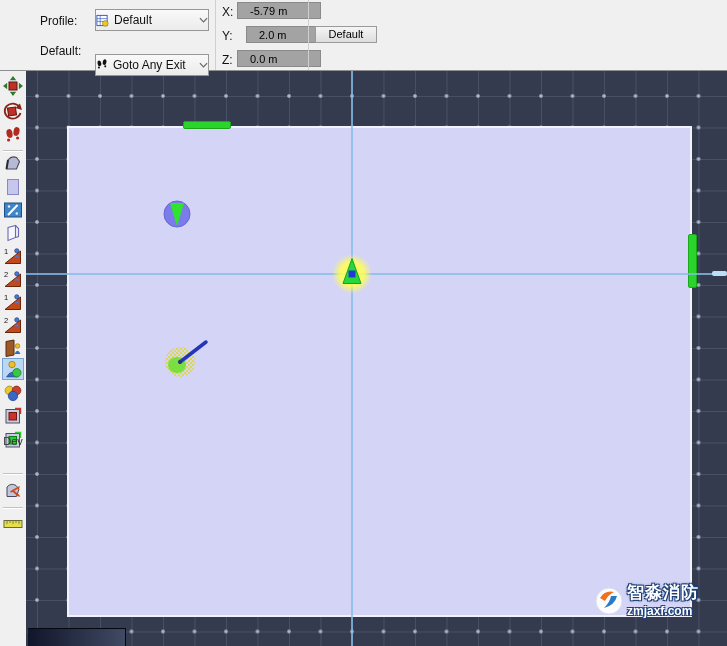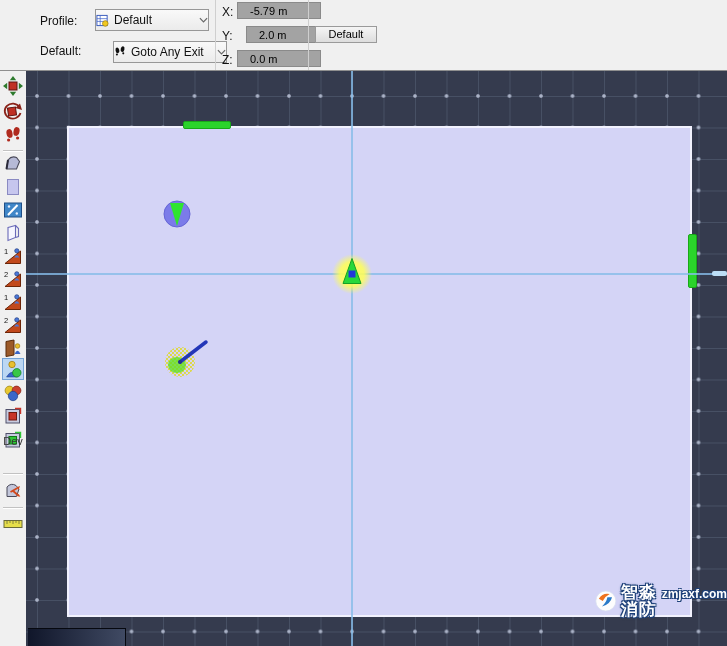--- a/index.html
+++ b/index.html
@@ -45,21 +45,21 @@
   .exit.right{left:662px;top:163px;width:9px;height:54px;}
   .cross-v{position:absolute;left:325px;top:0;width:2px;height:575px;background:rgba(134,188,232,.8);}
   .cross-h{position:absolute;left:0;top:202px;width:701px;height:2px;background:rgba(134,188,232,.8);}
   .cross-end{position:absolute;left:686px;top:200px;width:15px;height:5px;background:#bcdef6;border-radius:2px;}
   .marker{position:absolute;}
   .darkbox{position:absolute;left:2px;top:557px;width:97px;height:18px;
            background:linear-gradient(90deg,#10162a,#404a63);
            border-top:1px solid #06080f;border-right:1px solid #06080f;}
   
   .watermark{position:absolute;left:569px;top:513px;display:flex;align-items:center;gap:4px;}
-  .wm-text{display:flex;flex-direction:row;line-height:1;}
+  .wm-text{display:flex;flex-direction:column;line-height:1;}
   .wm-title{font-size:17px;font-weight:bold;color:#fff;letter-spacing:1px;
     text-shadow:-1px -1px 0 #1c3f77,1px -1px 0 #1c3f77,-1px 1px 0 #1c3f77,1px 1px 0 #1c3f77,0 0 3px #1c3f77;}
   .wm-sub{font-size:12px;font-weight:bold;color:#fff;margin-top:4px;
     text-shadow:-1px -1px 0 #1c3f77,1px -1px 0 #1c3f77,-1px 1px 0 #1c3f77,1px 1px 0 #1c3f77;}
 </style>
 </head>
 <body>
 
 <div class="app">
 
@@ -70,21 +70,21 @@
         <rect x="1" y="1.5" width="11" height="11" fill="#fff" stroke="#3355bb" stroke-width="1"></rect>
         <path d="M1 5 H12 M1 8 H12 M4.5 1.5 V12.5" stroke="#4466cc" stroke-width=".8" fill="none"></path>
         <circle cx="10" cy="10.2" r="3" fill="#f0c820" stroke="#a08010" stroke-width=".8"></circle>
       </svg>
       <span class="c-label">Default</span>
       <svg viewBox="0 0 10 6" width="9" height="6">
         <path d="M1 1 L5 5 L9 1" fill="none" stroke="#666" stroke-width="1.3"></path>
       </svg>
     </div>
     <span class="tb-label" style="left:40px;top:44px;">Default:</span>
-    <div class="combo" style="top:41px;margin-left:18px;">
+    <div class="combo" style="top:54px;">
       <svg viewBox="0 0 14 16" width="12" height="14">
         <ellipse cx="4" cy="6" rx="2.2" ry="3.4" transform="rotate(-12 4 6)" fill="#111"></ellipse>
         <circle cx="3.4" cy="11" r="1.2" fill="#111"></circle>
         <ellipse cx="10" cy="4.6" rx="2.2" ry="3.4" transform="rotate(12 10 4.6)" fill="#111"></ellipse>
         <circle cx="10.8" cy="9.6" r="1.2" fill="#111"></circle>
       </svg>
       <span class="c-label">Goto Any Exit</span>
       <svg viewBox="0 0 10 6" width="9" height="6">
         <path d="M1 1 L5 5 L9 1" fill="none" stroke="#666" stroke-width="1.3"></path>
       </svg>

